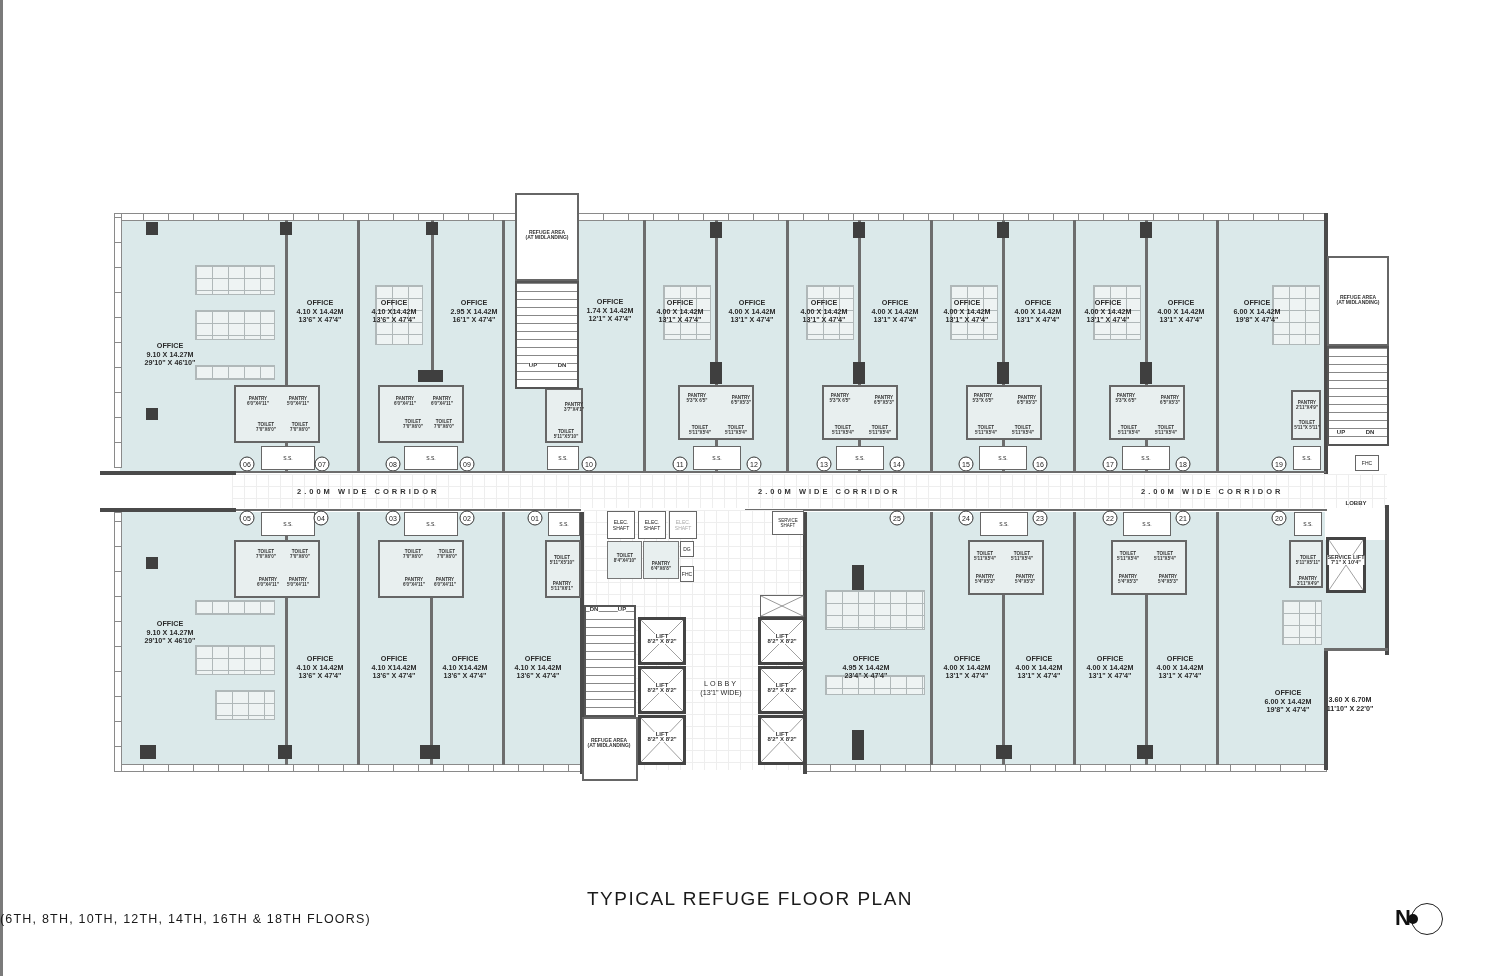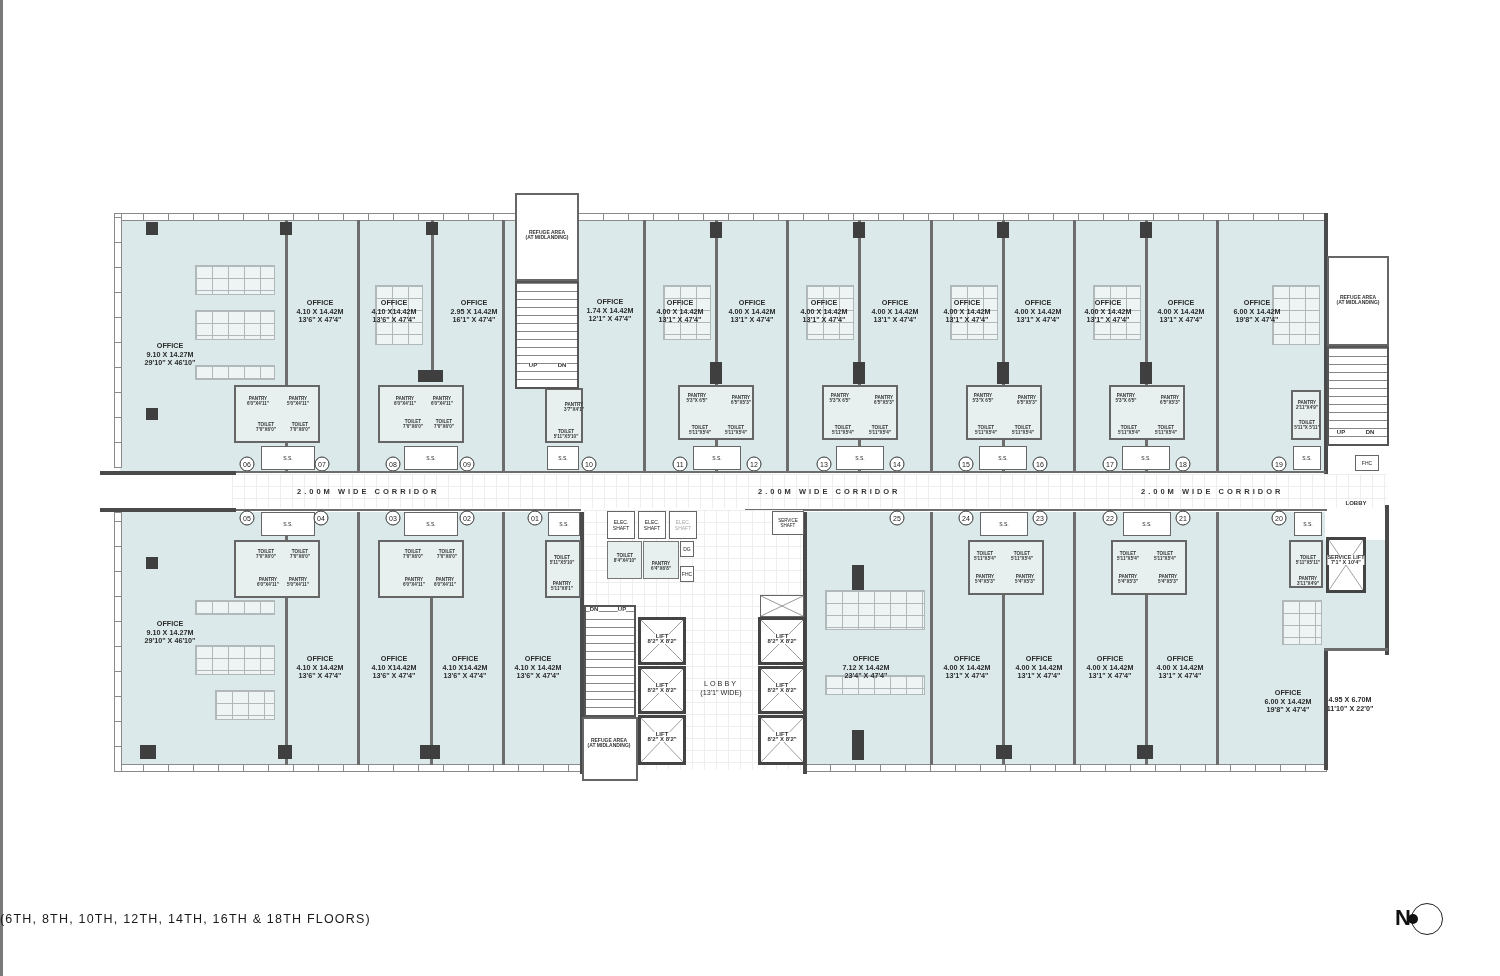--- a/index.html
+++ b/index.html
@@ -394,21 +394,21 @@
       <span class="t">4.10 X14.42M</span>
       <span class="t">13'6" X 47'4"</span>
   </div>
   <div class="label" style="left:538px;top:655px;">
     <span class="t">OFFICE</span>
       <span class="t">4.10 X 14.42M</span>
       <span class="t">13'6" X 47'4"</span>
   </div>
   <div class="label" style="left:866px;top:655px;">
     <span class="t">OFFICE</span>
-      <span class="t">7.12 X 14.42M</span>
+      <span class="t">4.95 X 14.42M</span>
       <span class="t">23'4" X 47'4"</span>
   </div>
   <div class="label" style="left:967px;top:655px;">
     <span class="t">OFFICE</span>
       <span class="t">4.00 X 14.42M</span>
       <span class="t">13'1" X 47'4"</span>
   </div>
   <div class="label" style="left:1039px;top:655px;">
     <span class="t">OFFICE</span>
       <span class="t">4.00 X 14.42M</span>
@@ -423,21 +423,21 @@
     <span class="t">OFFICE</span>
       <span class="t">4.00 X 14.42M</span>
       <span class="t">13'1" X 47'4"</span>
   </div>
   <div class="label" style="left:1288px;top:689px;">
     <span class="t">OFFICE</span>
       <span class="t">6.00 X 14.42M</span>
       <span class="t">19'8" X 47'4"</span>
   </div>
   <div class="label" style="left:1350px;top:696px;">
-    <span class="t">4.95 X 6.70M</span>
+    <span class="t">3.60 X 6.70M</span>
       <span class="t">11'10" X 22'0"</span>
   </div>
 
   <div class="lift" style="left:1326px;top:537px;width:40px;height:56px;">
     <svg viewBox="0 0 40 56" preserveAspectRatio="none">
         <line x1="0" y1="0" x2="40" y2="56" stroke="#777" stroke-width="0.8"></line>
         <line x1="40" y1="0" x2="0" y2="56" stroke="#777" stroke-width="0.8"></line>
       </svg>
   </div>
   <div class="small" style="left:1346px;top:555px;font-size:5.5px;background:#fff;"><span style="display:block">SERVICE LIFT</span><span>7'1" X 10'4"</span></div>
@@ -522,20 +522,21 @@
         <line x1="0" y1="0" x2="44" y2="22" stroke="#777" stroke-width="0.8"></line>
         <line x1="44" y1="0" x2="0" y2="22" stroke="#777" stroke-width="0.8"></line>
       </svg>
   </div>
 
   <div class="label" style="left:721px;top:680px;font-weight:normal;">
     <span class="t" style="letter-spacing:2px;">LOBBY</span>
     <span class="t">(13'1" WIDE)</span>
   </div>
 
+  <div class="title">TYPICAL REFUGE FLOOR PLAN</div>
   <div class="subtitle">(6TH, 8TH, 10TH, 12TH, 14TH, 16TH &amp; 18TH FLOORS)</div>
 
   <div class="north">
     <span class="north-n">N</span>
     <span class="north-circle"></span>
     <span class="north-dot"></span>
   </div>
 </div>
 
 </body></html>

